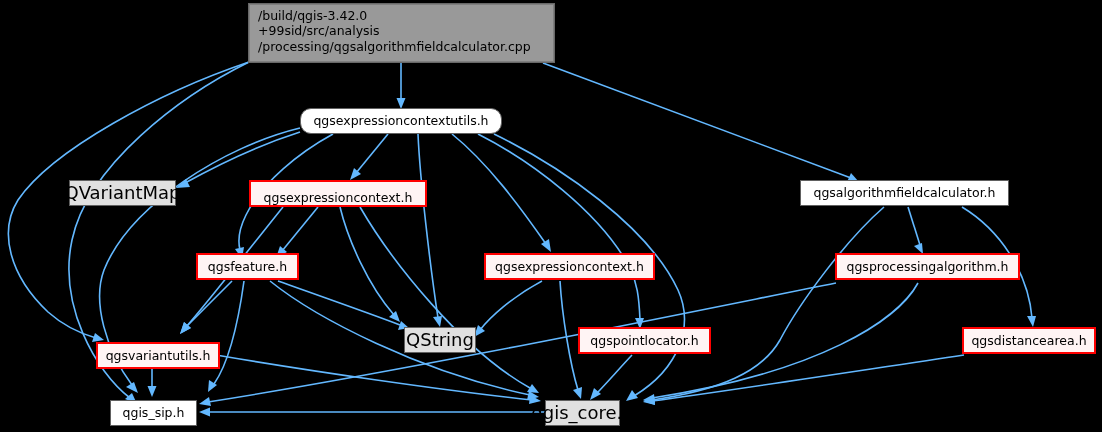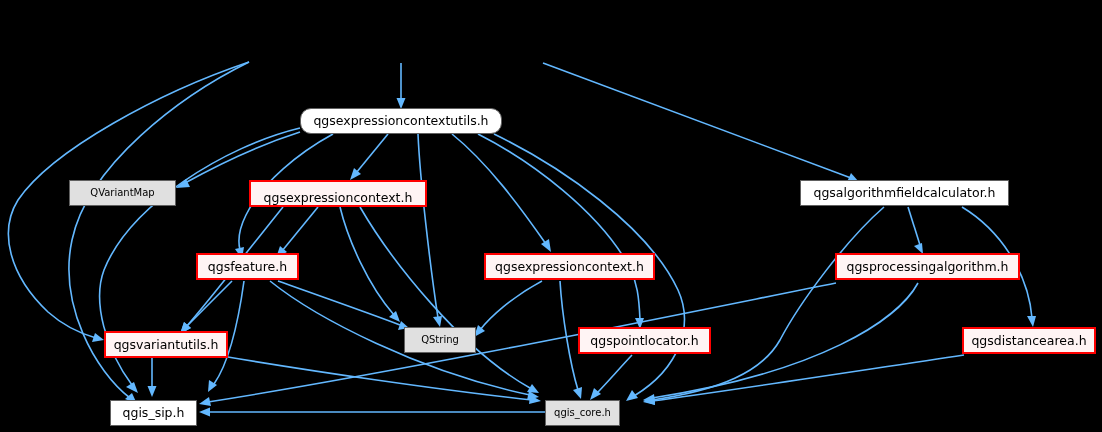--- a/index.html
+++ b/index.html
@@ -47,21 +47,21 @@
     justify-content: flex-start;
     padding: 3px 6px 4px 8px;
     align-items: flex-start;
     box-shadow: 0 0 0 1px #8a8a8a;
   }
   
   .node.ext {
     background: #e0e0e0;
     border: 1px solid #606060;
     color: #000000;
-    font-size: 10px;
+    font-size: 18px;
   }
   
   .node.hdr {
     background: #ffffff;
     border: 1px solid #606060;
     color: #000000;
     font-size: 12.5px;
   }
   
   .node.red {
@@ -241,20 +241,25 @@
       <path class="edge-path" d="M632,355 C618,370 604,386 596,394"></path>
       <polygon class="edge-arrow" points="590,400 594,388 601,394"></polygon>
     </g>
 
     <g>
       <path class="edge-path" d="M545,412 L208,412"></path>
       <polygon class="edge-arrow" points="199,412 210,407.5 210,416.5"></polygon>
     </g>
   </svg>
 
+  <div class="node root" style="left:249px; top:4px; width:305px; height:58px;">
+    <span class="node-label">/build/qgis-3.42.0
++99sid/src/analysis
+/processing/qgsalgorithmfieldcalculator.cpp</span>
+  </div>
 
   <div class="node hdr" style="left:300px; top:108px; width:202px; height:26px;border-radius:11px;">
     <span class="node-label">qgsexpressioncontextutils.h</span>
   </div>
 
   <div class="node ext" style="left:69px; top:180px; width:107px; height:26px;">
     <span class="node-label">QVariantMap</span>
   </div>
 
   <div class="node red" style="left:249px; top:180px; width:178px; height:27px;align-items:flex-end;">
@@ -270,21 +275,21 @@
   </div>
 
   <div class="node red" style="left:484px; top:253px; width:171px; height:27px;">
     <span class="node-label">qgsexpressioncontext.h</span>
   </div>
 
   <div class="node red" style="left:835px; top:253px; width:185px; height:27px;">
     <span class="node-label">qgsprocessingalgorithm.h</span>
   </div>
 
-  <div class="node red" style="left:96px; top:331px; width:124px; height:27px;margin-left:8px;">
+  <div class="node red" style="left:96px; top:342px; width:124px; height:27px;">
     <span class="node-label">qgsvariantutils.h</span>
   </div>
 
   <div class="node ext" style="left:404px; top:327px; width:72px; height:26px;">
     <span class="node-label">QString</span>
   </div>
 
   <div class="node red" style="left:578px; top:327px; width:133px; height:27px;">
     <span class="node-label">qgspointlocator.h</span>
   </div>

